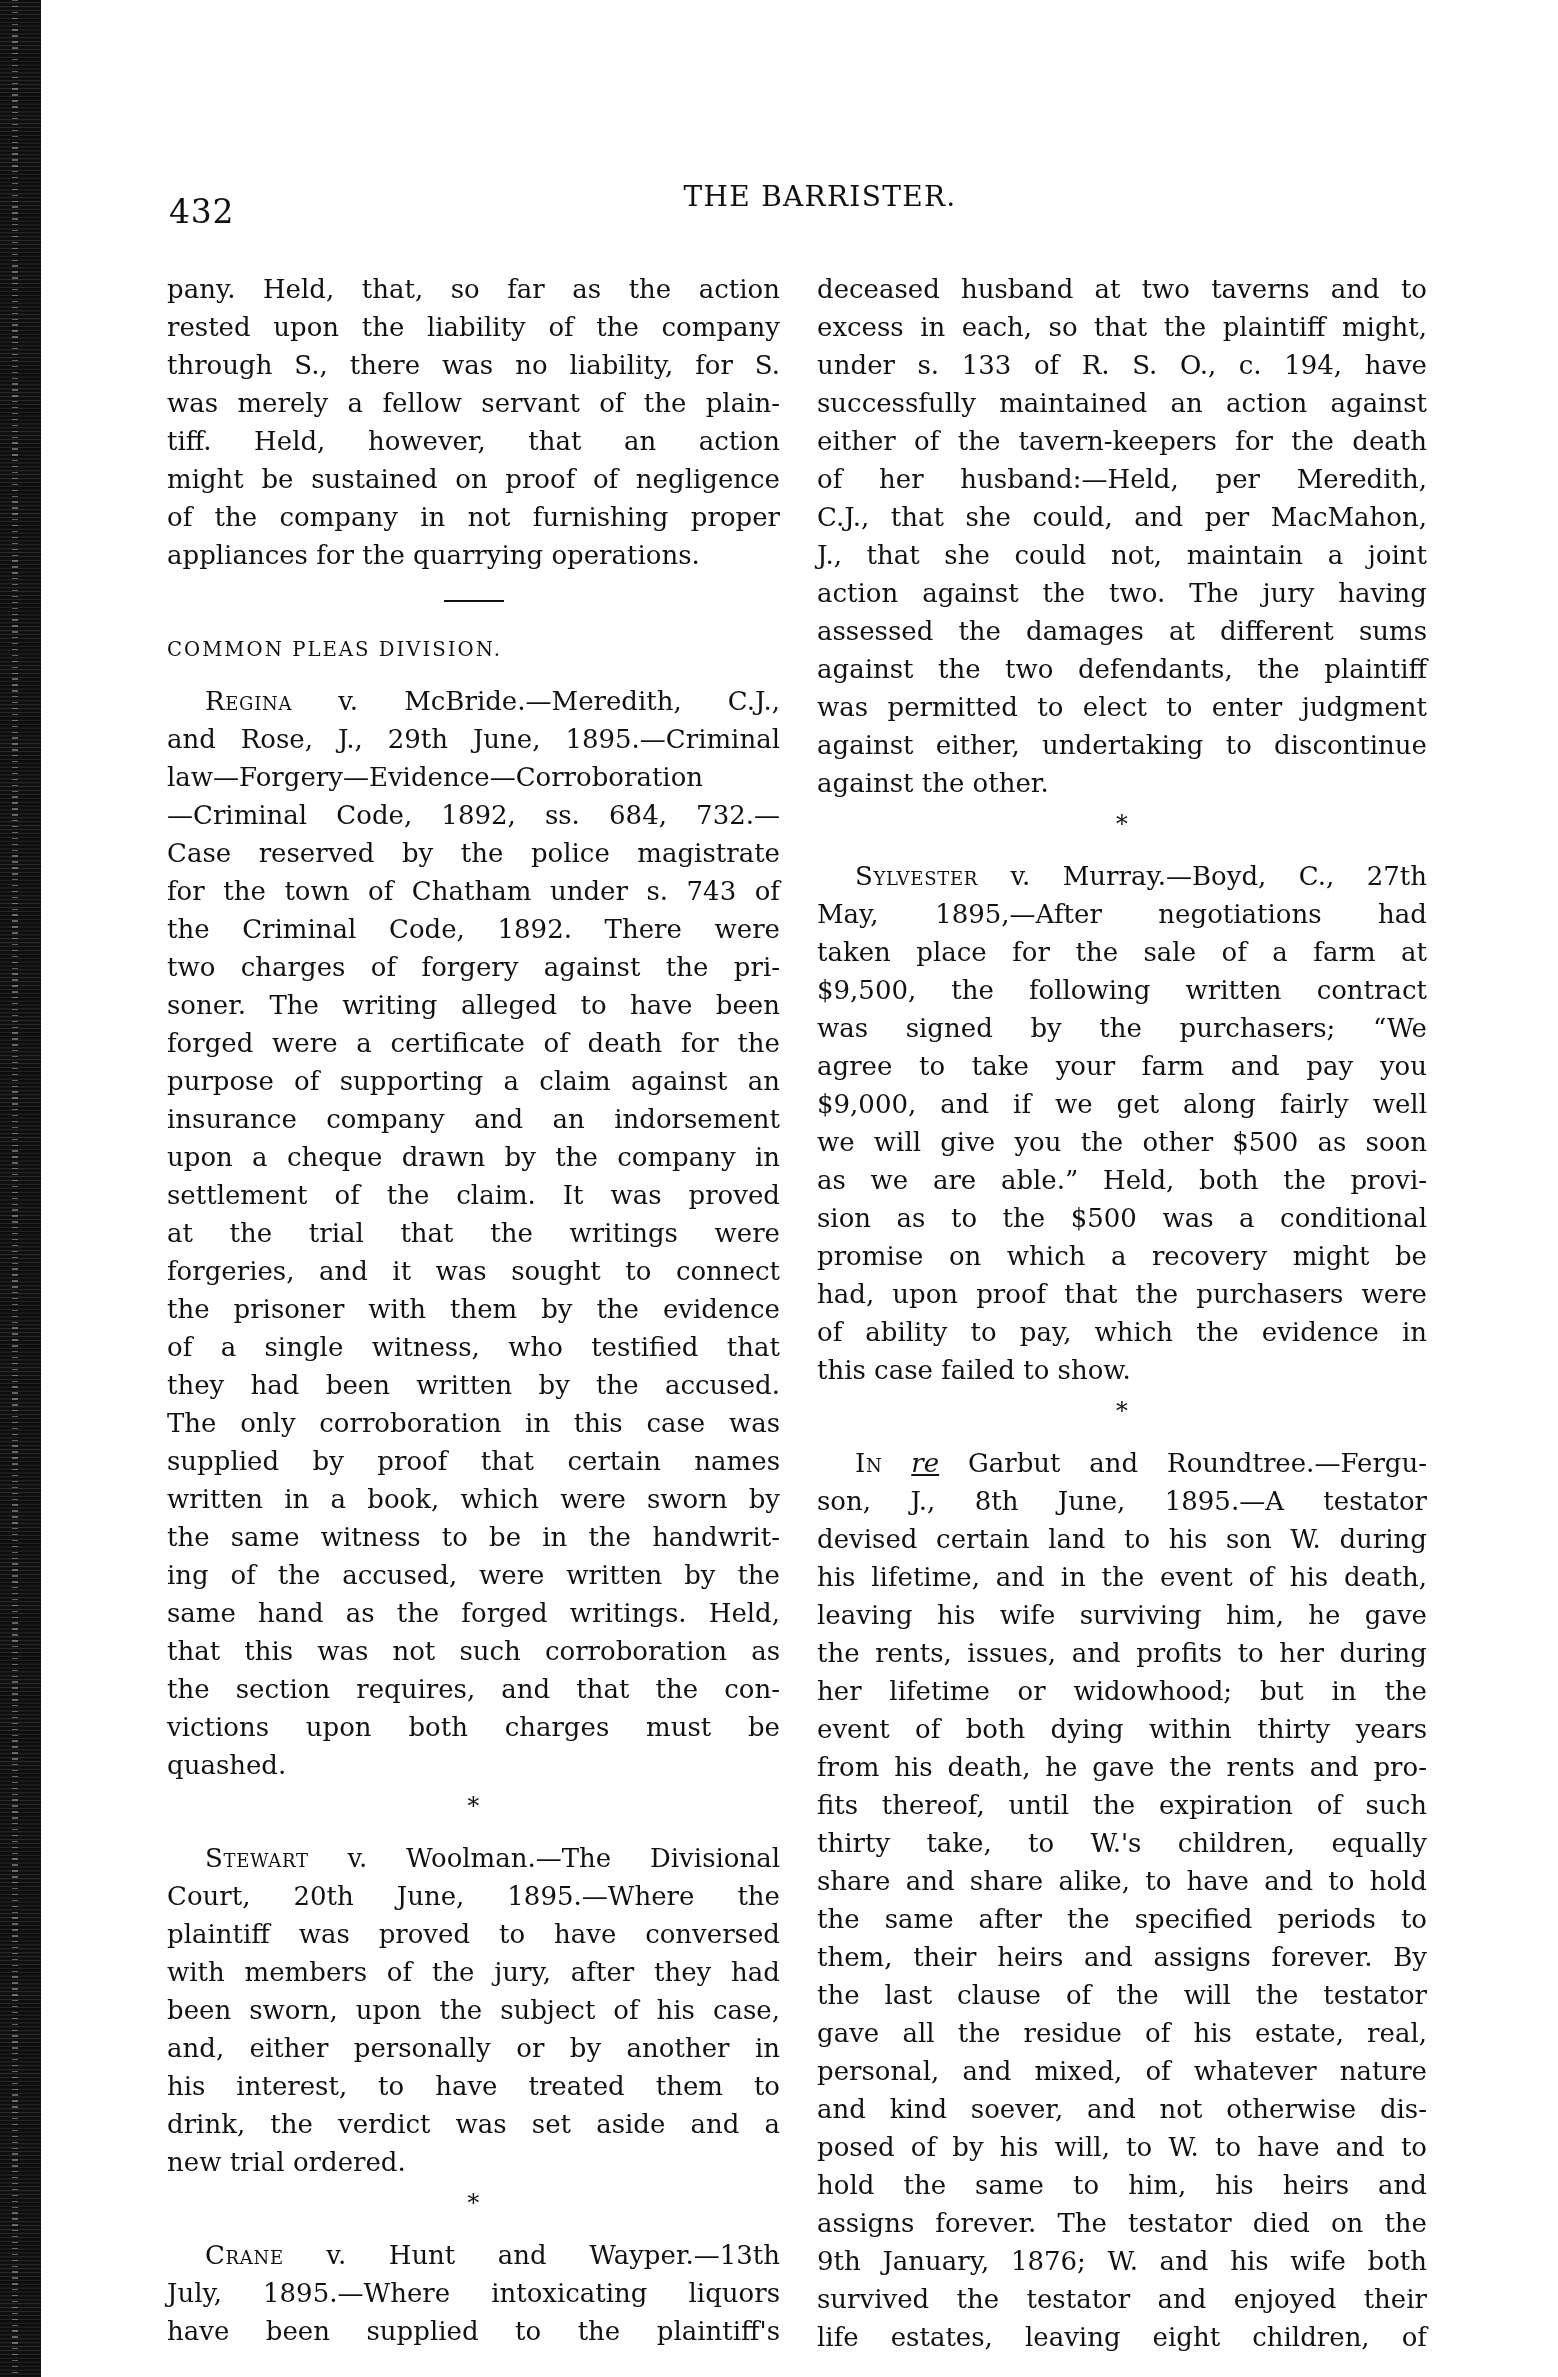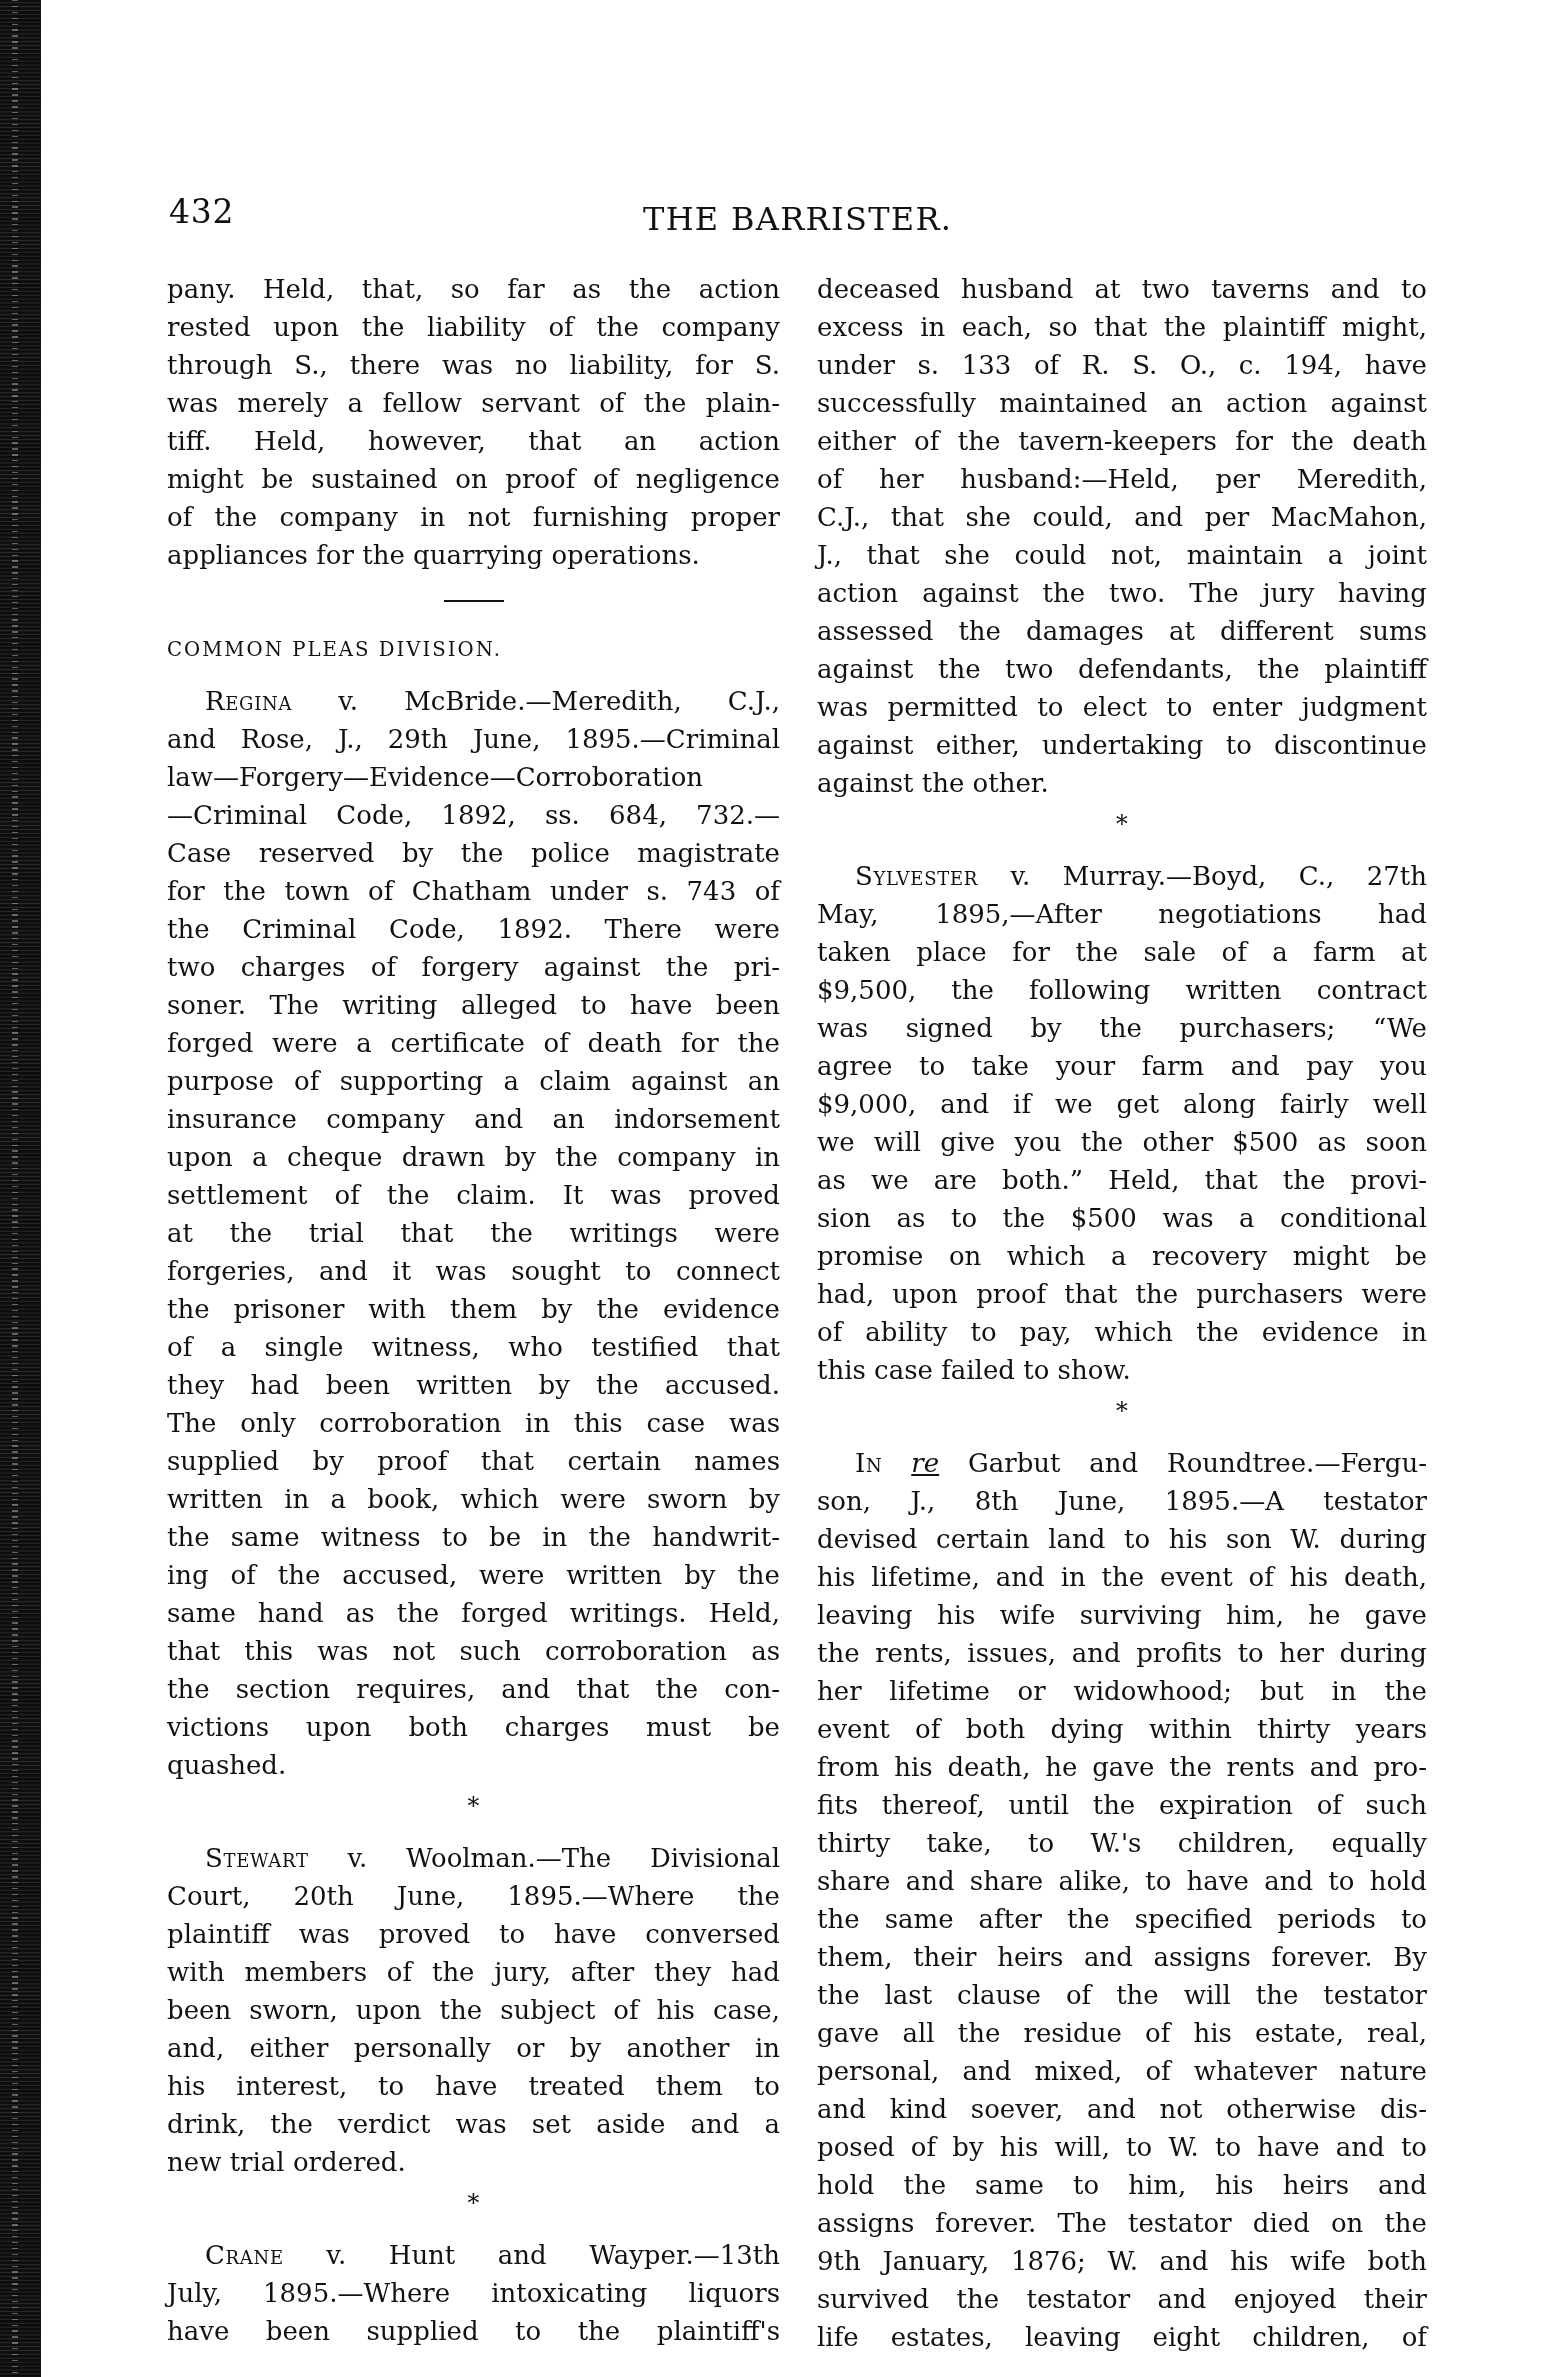--- a/index.html
+++ b/index.html
@@ -15,22 +15,22 @@
   .binding::after {
     content: ""; position: absolute; left: 11.8px; top: 0; width: 6.6px; height: 100%;
     background: repeating-linear-gradient(180deg, #fff 0 1.3px, transparent 1.3px 5.9px);
     opacity: .35;
   }
   .page-number {
     position: absolute; left: 169px; top: 192px;
     font-size: 33px; letter-spacing: 0.7px;
   }
   .running-head {
-    position: absolute; left: 643px; top: 200px; width: 354px; text-align: left;
-    font-size: 32px; letter-spacing: 1.3px;
+    position: absolute; left: 643px; top: 180px; width: 354px; text-align: center;
+    font-size: 28px; letter-spacing: 1.3px;
   }
   .column {
     position: absolute; top: 270px; width: 613px;
     font-size: 26px; line-height: 38px; text-align: justify; hyphens: manual;
   }
   .col-left { left: 167px; }
   .col-right { left: 817px; width: 610px; }
   .para { margin: 0; }
   .para .line { display: block; text-align: justify; text-align-last: justify; white-space: nowrap; }
   .para .line.last { text-align-last: left; }
@@ -140,21 +140,21 @@
 
   <div class="para">
     <span class="line indent"><span class="sc">Sylvester</span><span> v. Murray.—Boyd, C., 27th</span></span>
     <span class="line">May, 1895,—After negotiations had</span>
     <span class="line">taken place for the sale of a farm at</span>
     <span class="line">$9,500, the following written contract</span>
     <span class="line">was signed by the purchasers; “We</span>
     <span class="line">agree to take your farm and pay you</span>
     <span class="line">$9,000, and if we get along fairly well</span>
     <span class="line">we will give you the other $500 as soon</span>
-    <span class="line">as we are both.”  Held, that the provi-</span>
+    <span class="line">as we are able.”  Held, both the provi-</span>
     <span class="line">sion as to the $500 was a conditional</span>
     <span class="line">promise on which a recovery might be</span>
     <span class="line">had, upon proof that the purchasers were</span>
     <span class="line">of ability to pay, which the evidence in</span>
     <span class="line last">this case failed to show.</span>
   </div>
   <div class="star">*</div>
 
   <div class="para">
     <span class="line indent"><span class="sc">In</span> <span class="it">re</span><span> Garbut and Roundtree.—Fergu-</span></span>

